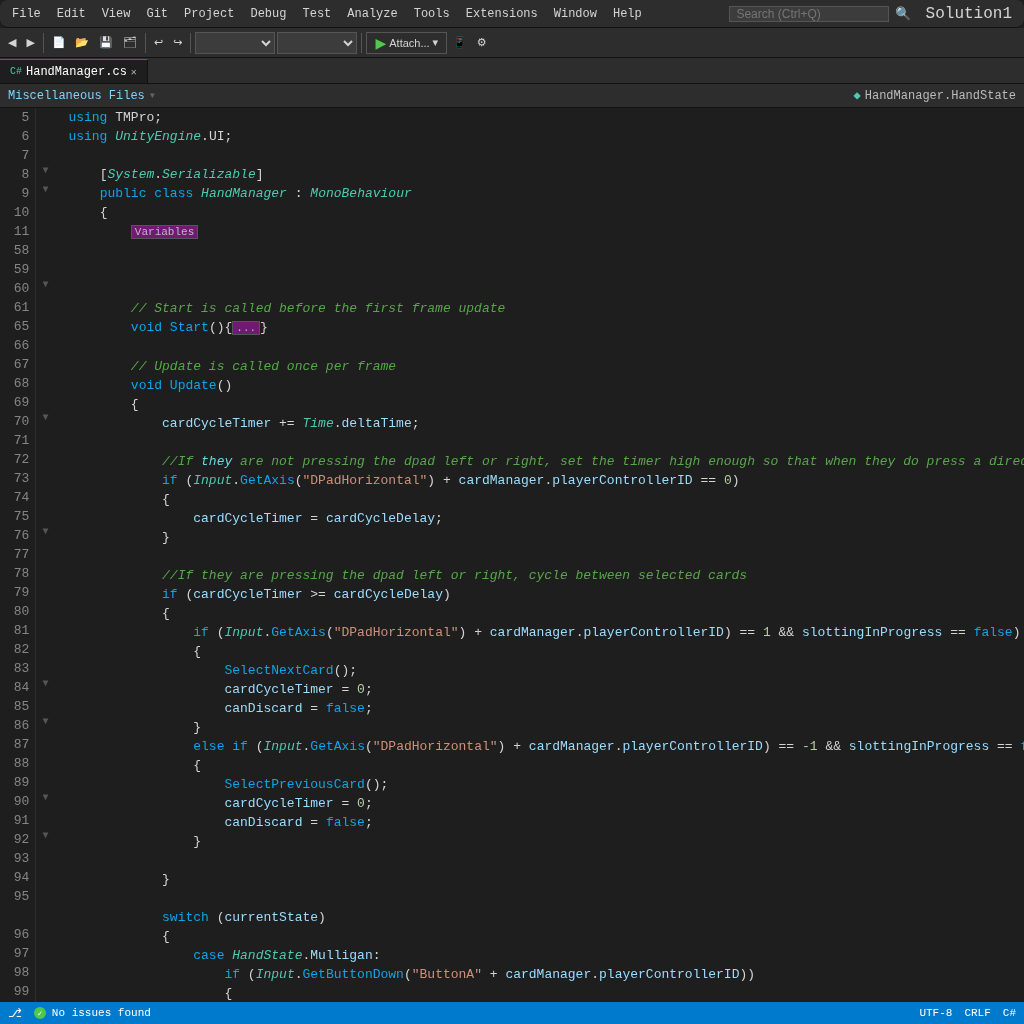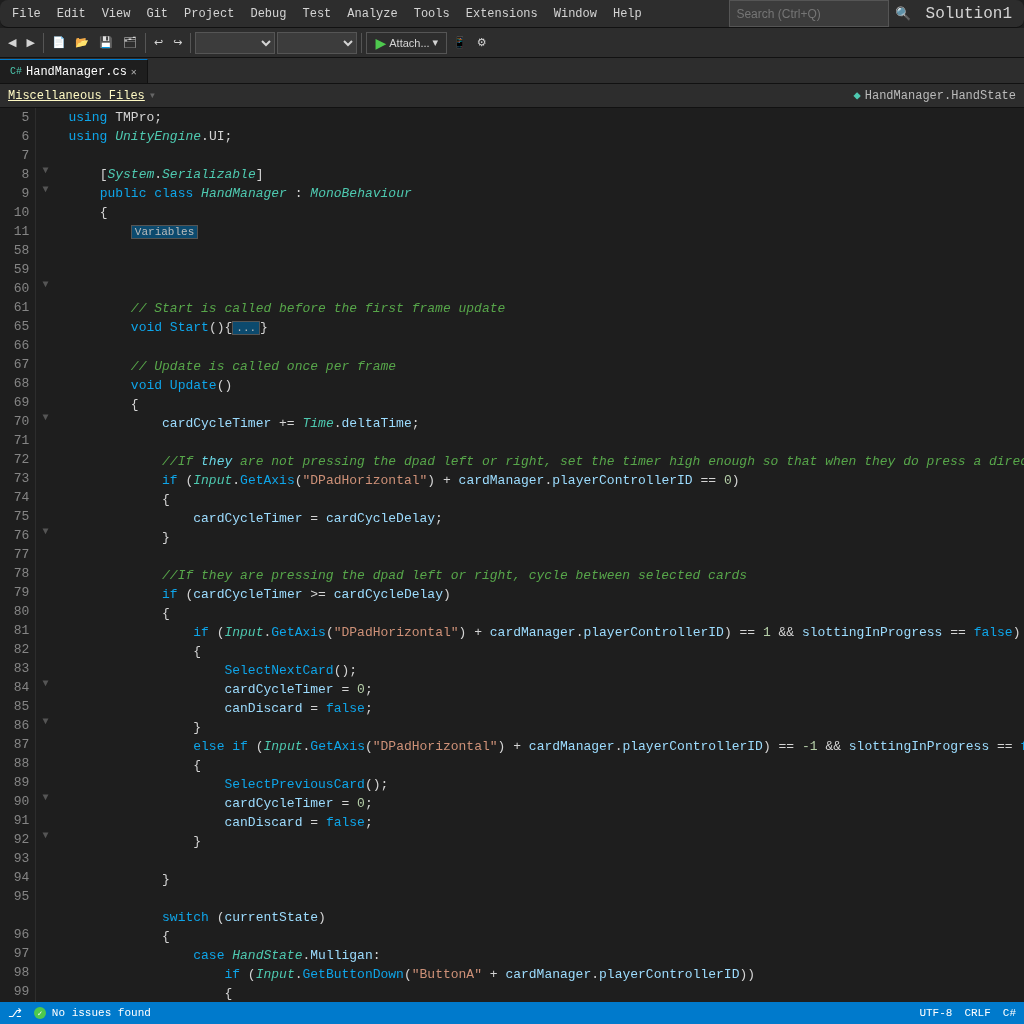--- a/index.html
+++ b/index.html
@@ -28,21 +28,21 @@
       align-items: center;
       gap: 6px;
     }
     .search-input {
       background: #3c3c3c;
       border: 1px solid #555;
       color: #d4d4d4;
       padding: 2px 24px 2px 6px;
       font-size: 12px;
       width: 160px;
-      height: 27px;
+      height: 16px;
     }
     .solution-label {
       color: #d4d4d4;
       font-size: 16px;
       padding: 0 8px;
     }
 
     
     #toolbar {
       background: #2d2d2d;
@@ -117,21 +117,21 @@
     #breadcrumb-bar {
       background: #2d2d2d;
       height: 24px;
       display: flex;
       align-items: center;
       padding: 0 8px;
       border-bottom: 1px solid #111;
       font-size: 12px;
       color: #bbb;
     }
-    .breadcrumb-item { color: #fef9c3; text-decoration: underline; }
+    .breadcrumb-item { color: #7dd3fc; }
     .breadcrumb-sep { margin: 0 4px; color: #666; }
     .breadcrumb-right {
       margin-left: auto;
       display: flex;
       align-items: center;
       gap: 4px;
       color: #bbb;
     }
 
     
@@ -184,21 +184,21 @@
 
     
     .kw { color: #0ea5e9; }
     .str { color: #ce9178; }
     .comment { color: #57a64a; font-style: italic; }
     .num { color: #b5cea8; }
     .method { color: #0ea5e9; }
     .attr { color: #9cdcfe; }
     .type { color: #4ec9b0; font-style: italic; }
     .punct { color: #d4d4d4; }
-    .region { color: #bbb; background: #0c4a6e; border: 1px solid #555; padding: 0 3px; font-size: 11px; }
+    .region { color: #bbb; background: #701a75; border: 1px solid #555; padding: 0 3px; font-size: 11px; }
 
     
     #status-bar {
       background: #007acc;
       height: 22px;
       display: flex;
       align-items: center;
       padding: 0 8px;
       font-size: 11px;
       color: #fff;

